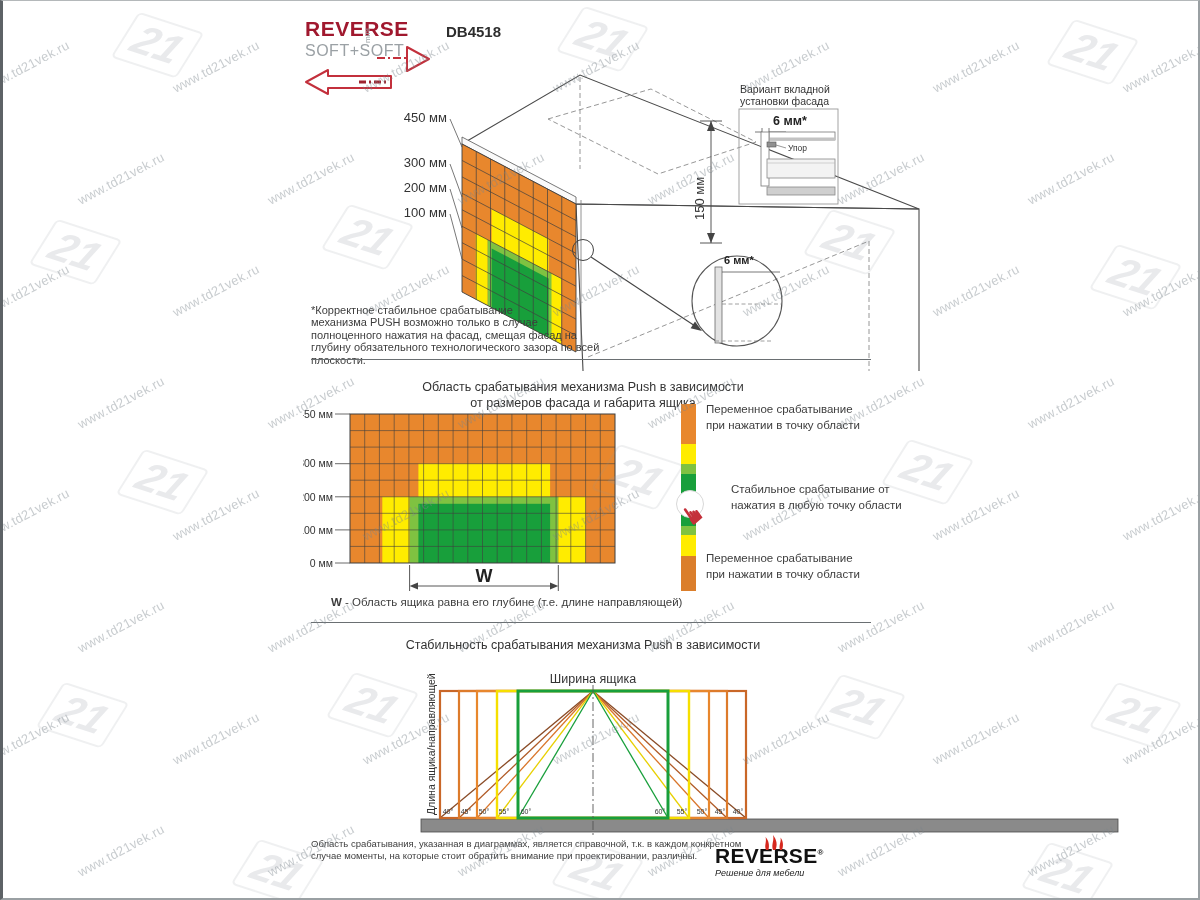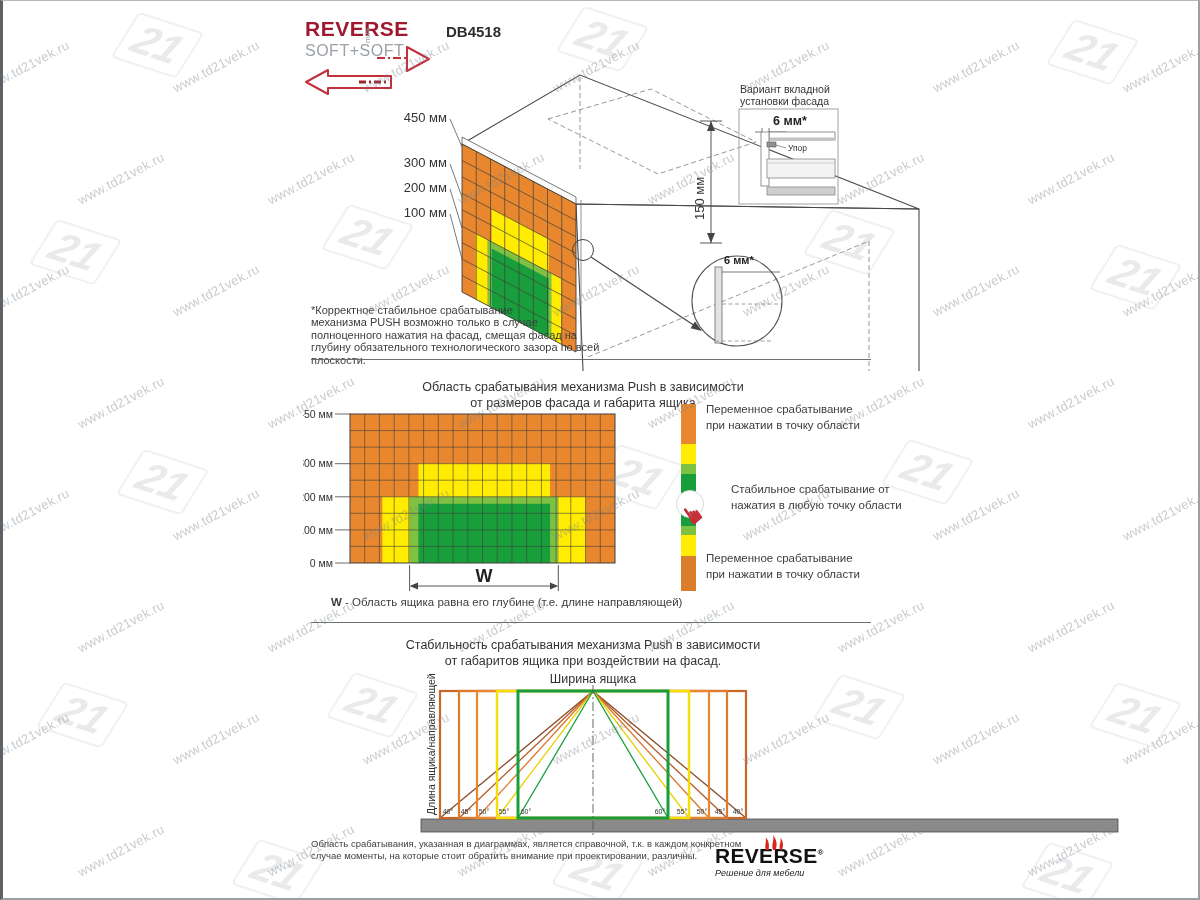--- a/index.html
+++ b/index.html
@@ -197,21 +197,20 @@
     <div class="hand-circle"></div>
     <div class="hand-glyph">☛</div>
   </div>
 
   <div class="abs w-caption"><b>W</b><span> - Область ящика равна его глубине (т.е. длине направляющей)</span></div>
 
   <div class="abs divider" style="top:621px"></div>
 
   <div class="abs sec-title" style="top:636px">
     <div>Стабильность срабатывания механизма Push в зависимости</div>
-    <div>от габаритов ящика при воздействии на фасад.</div>
   </div>
 
   <svg class="abs" style="left:390px;top:665px" width="730" height="175" viewBox="390 665 730 175">
     <text x="590" y="682" font-size="12.5" fill="#333" text-anchor="middle">Ширина ящика</text>
     <text transform="translate(432 814) rotate(-90)" font-size="10.5" fill="#333">Длина ящика/направляющей</text>
     <rect x="418" y="818" width="697" height="13" fill="#8a8a8a" stroke="#4a4a4a" stroke-width=".8"></rect>
 
     <g stroke-width="1.3" fill="none">
       <path d="M590 690 L437 817" stroke="#8A4B26"></path>
         <path d="M590 690 L743 817" stroke="#8A4B26"></path>

